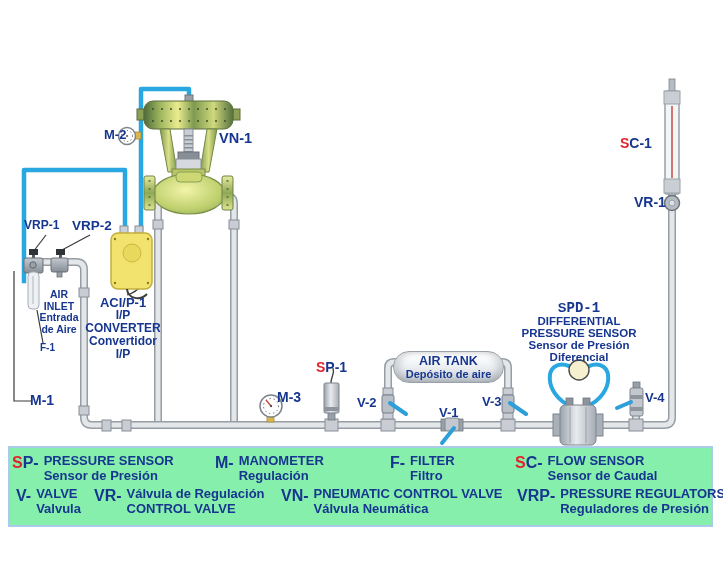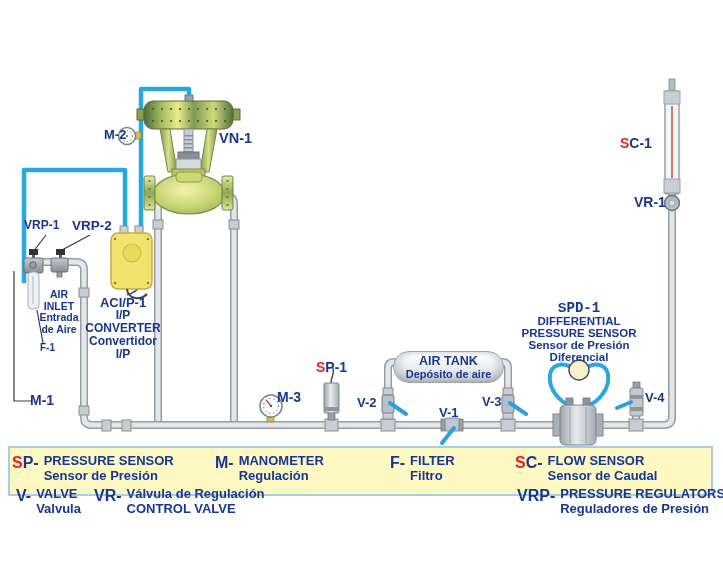--- a/index.html
+++ b/index.html
@@ -24,22 +24,22 @@
   .tank{
     position:absolute;left:393px;top:351px;width:111px;height:32px;border-radius:16px;
     background:linear-gradient(180deg,#ffffff 12%,#e9ecef 55%,#c2c8ce 100%);
     border:1.5px solid #9aa1a8;box-sizing:border-box;
     box-shadow:inset 6px 0 6px rgba(60,70,80,.18), inset -6px 0 6px rgba(60,70,80,.18);
     display:flex;flex-direction:column;align-items:center;justify-content:center;
   }
   .tank .t1{font-weight:bold;color:var(--navy);font-size:12.5px;line-height:13px;}
   .tank .t2{font-weight:bold;color:var(--navy);font-size:11px;line-height:12px;}
   .legend{
-    position:absolute;left:8px;top:446px;width:705px;height:50px;box-sizing:border-box;
-    border:2px solid #a9cce8;background:#fef9c3;
+    position:absolute;left:8px;top:446px;width:705px;height:81px;box-sizing:border-box;
+    border:2px solid #a9cce8;background:#86efac;
   }
   .lentry{position:absolute;display:flex;align-items:flex-start;}
   .lcode{font-weight:bold;color:var(--navy);font-size:16px;line-height:16px;margin-right:5px;margin-top:2px;}
   .lcode .red{color:var(--red);}
   .ltxt{font-weight:bold;color:var(--navy);font-size:13px;line-height:15px;white-space:nowrap;}
 </style>
 </head>
 <body>
 
 <div class="canvas">
@@ -343,20 +343,27 @@
           <div>Valvula</div>
         </span>
     </div>
     <div class="lentry" style="left:84px;top:38px;">
       <span class="lcode">VR-</span>
       <span class="ltxt">
           <div>Válvula de Regulación</div>
           <div>CONTROL VALVE</div>
         </span>
     </div>
+    <div class="lentry" style="left:271px;top:38px;">
+      <span class="lcode">VN-</span>
+      <span class="ltxt">
+          <div>PNEUMATIC CONTROL VALVE</div>
+          <div>Válvula Neumática</div>
+        </span>
+    </div>
     <div class="lentry" style="left:507px;top:38px;">
       <span class="lcode">VRP-</span>
       <span class="ltxt">
           <div>PRESSURE REGULATORS</div>
           <div>Reguladores de Presión</div>
         </span>
     </div>
   </div>
 
 </div>

